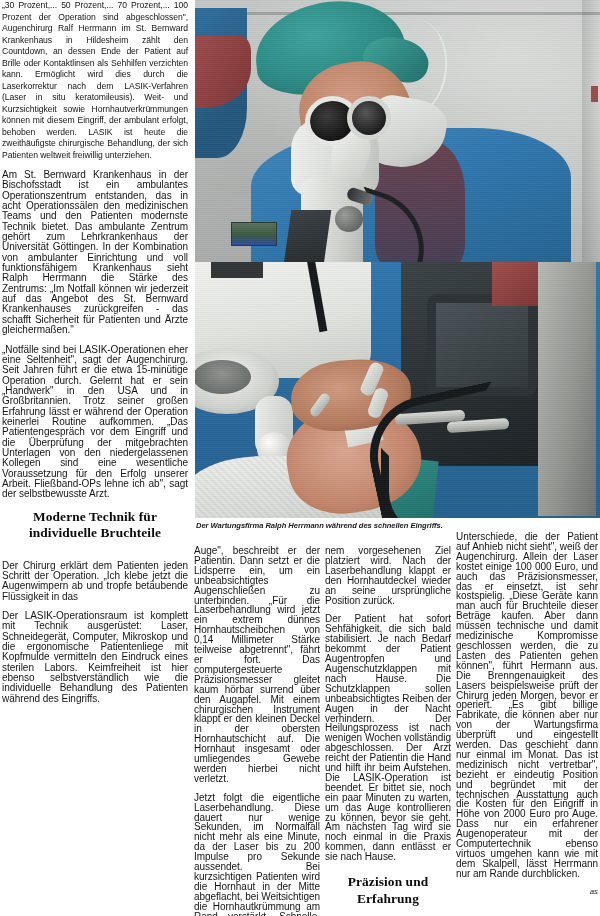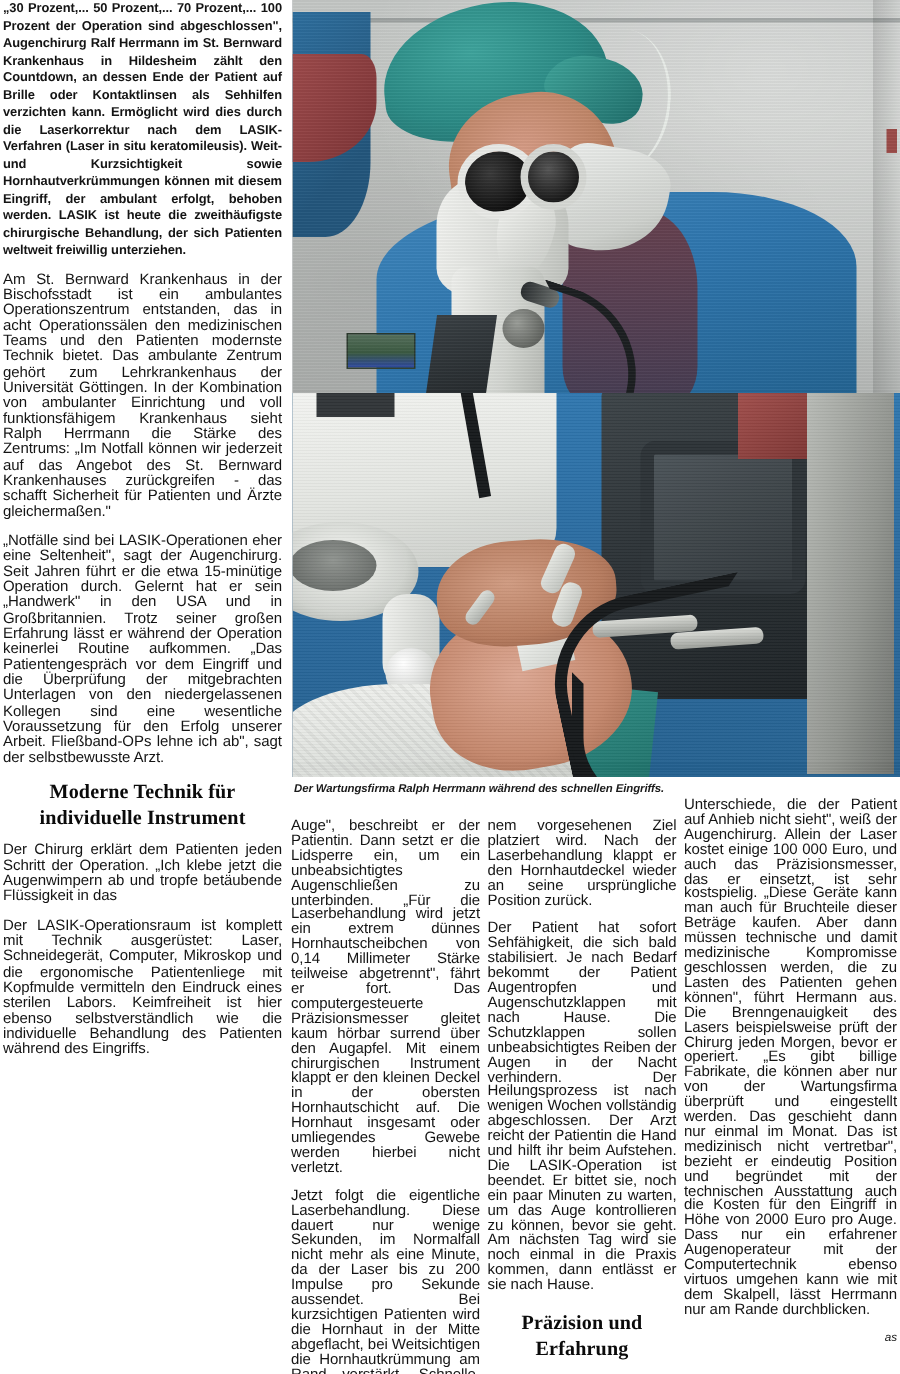--- a/index.html
+++ b/index.html
@@ -26,39 +26,39 @@
     font-size: 10px;
     line-height: 10.35px;
     text-align: justify;
     text-justify: inter-word;
     hyphens: manual;
     margin: 0 0 9px 0;
     color: #141414;
     letter-spacing: -0.04px;
   }
   .body-text.lead {
-    font-weight: bold;
+    font-weight: normal;
     font-size: 8.6px;
     line-height: 11.5px;
     letter-spacing: -0.05px;
   }
   .body-text.tight {
     line-height: 9.9px;
   }
   .body-text:last-child { margin-bottom: 0; }
 
   
   .subhead {
     font-family: "Liberation Serif", serif;
     font-weight: bold;
     font-size: 13.4px;
     line-height: 16.5px;
     text-align: center;
     color: #0b0b0b;
-    margin: 7px 0 9px 0;
+    margin: 7px 0 19px 0;
     letter-spacing: 0.1px;
   }
   .subhead.one-line { margin: 12px 0 8px 0; }
 
   
   .photo-wrap {
     position: absolute;
     left: 195px;
     top: 0px;
     width: 405px;
@@ -432,21 +432,21 @@
 </div>
 
 <div class="caption">Der Wartungsfirma Ralph Herrmann während des schnellen Eingriffs.</div>
 
 <div class="col" style="left:2px; top:0px; width:186px;">
   <p class="body-text lead">„30 Prozent,... 50 Prozent,... 70 Prozent,... 100 Prozent der Operation sind abgeschlossen", Augenchirurg Ralf Herrmann im St. Bernward Krankenhaus in Hildesheim zählt den Countdown, an dessen Ende der Patient auf Brille oder Kontaktlinsen als Sehhilfen verzichten kann. Ermöglicht wird dies durch die Laserkorrektur nach dem LASIK-Verfahren (Laser in situ keratomileusis). Weit- und Kurzsichtigkeit sowie Hornhautverkrümmungen können mit diesem Eingriff, der ambulant erfolgt, behoben werden. LASIK ist heute die zweithäufigste chirurgische Behandlung, der sich Patienten weltweit freiwillig unterziehen.</p>
   <p class="body-text">Am St. Bernward Krankenhaus in der Bischofsstadt ist ein ambulantes Operationszentrum entstanden, das in acht Operationssälen den medizinischen Teams und den Patienten modernste Technik bietet. Das ambulante Zentrum gehört zum Lehrkrankenhaus der Universität Göttingen. In der Kombination von ambulanter Einrichtung und voll funktionsfähigem Krankenhaus sieht Ralph Herrmann die Stärke des Zentrums: „Im Notfall können wir jederzeit auf das Angebot des St. Bernward Krankenhauses zurückgreifen - das schafft Sicherheit für Patienten und Ärzte gleichermaßen."</p>
   <p class="body-text">„Notfälle sind bei LASIK-Operationen eher eine Seltenheit", sagt der Augenchirurg. Seit Jahren führt er die etwa 15-minütige Operation durch. Gelernt hat er sein „Handwerk" in den USA und in Großbritannien. Trotz seiner großen Erfahrung lässt er während der Operation keinerlei Routine aufkommen. „Das Patientengespräch vor dem Eingriff und die Überprüfung der mitgebrachten Unterlagen von den niedergelassenen Kollegen sind eine wesentliche Voraussetzung für den Erfolg unserer Arbeit. Fließband-OPs lehne ich ab", sagt der selbstbewusste Arzt.</p>
   <h2 class="subhead">
     <span>Moderne Technik für</span><br>
-    <span>individuelle Instrument</span>
+    <span>individuelle Bruchteile</span>
   </h2>
   <p class="body-text">Der Chirurg erklärt dem Patienten jeden Schritt der Operation. „Ich klebe jetzt die Augenwimpern ab und tropfe betäubende Flüssigkeit in das</p>
   <p class="body-text">Der LASIK-Operationsraum ist komplett mit Technik ausgerüstet: Laser, Schneidegerät, Computer, Mikroskop und die ergonomische Patientenliege mit Kopfmulde vermitteln den Eindruck eines sterilen Labors. Keimfreiheit ist hier ebenso selbstverständlich wie die individuelle Behandlung des Patienten während des Eingriffs.</p>
 </div>
 
 <div class="col" style="left:194px; top:546px; width:126px;">
   <p class="body-text tight">Auge", beschreibt er der Patientin. Dann setzt er die Lidsperre ein, um ein unbeabsichtigtes Augenschließen zu unterbinden. „Für die Laserbehandlung wird jetzt ein extrem dünnes Hornhautscheibchen von 0,14 Millimeter Stärke teilweise abgetrennt", fährt er fort. Das computergesteuerte Präzisionsmesser gleitet kaum hörbar surrend über den Augapfel. Mit einem chirurgischen Instrument klappt er den kleinen Deckel in der obersten Hornhautschicht auf. Die Hornhaut insgesamt oder umliegendes Gewebe werden hierbei nicht verletzt.</p>
   <p class="body-text tight">Jetzt folgt die eigentliche Laserbehandlung. Diese dauert nur wenige Sekunden, im Normalfall nicht mehr als eine Minute, da der Laser bis zu 200 Impulse pro Sekunde aussendet. Bei kurzsichtigen Patienten wird die Hornhaut in der Mitte abgeflacht, bei Weitsichtigen die Hornhautkrümmung am Rand verstärkt. Schnelle, unbeabsichtigte Augenbewegungen erfasst und verfolgt eine Infrarotkamera, so dass jeder Laserimpuls genau an sei-</p>
 </div>
 

